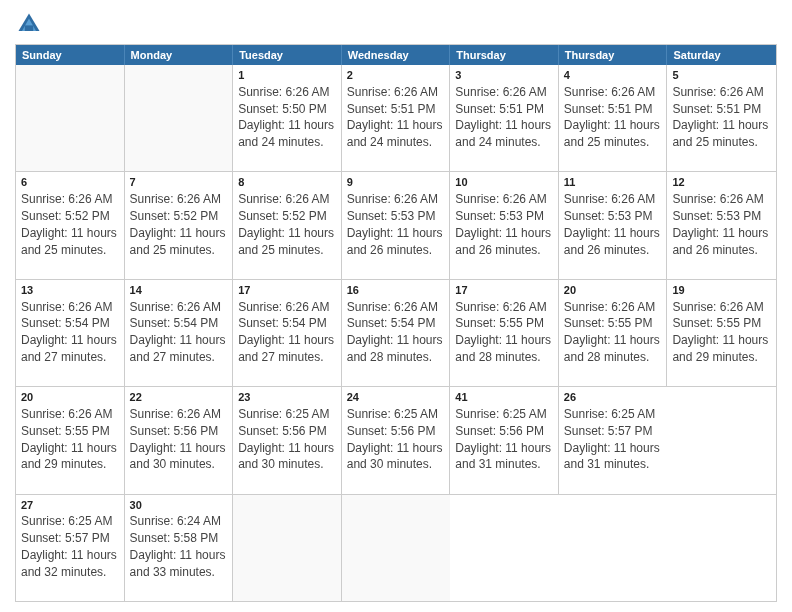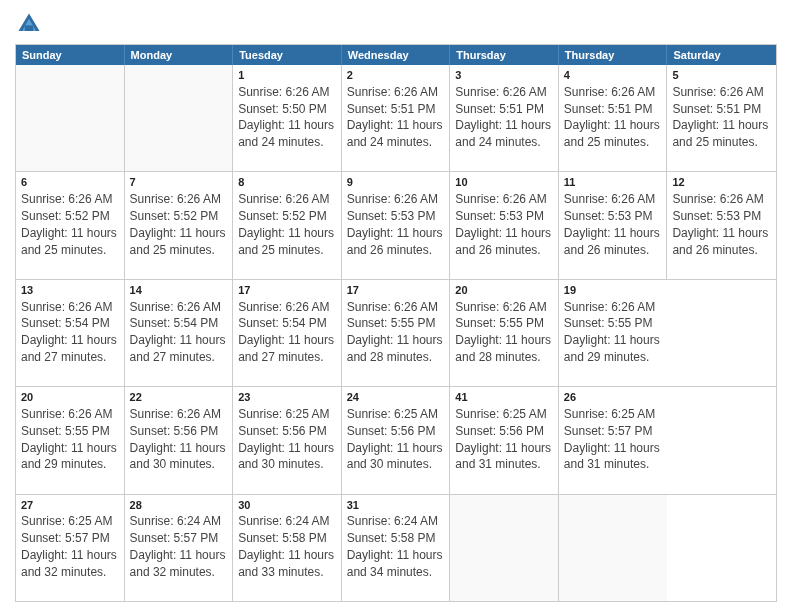--- a/index.html
+++ b/index.html
@@ -230,20 +230,26 @@
 Sunset: 5:54 PM
 Daylight: 11 hours and 27 minutes.</div>
           </div>
           <div class="cal-cell">
             <span class="day-num">17</span>
             <div class="cell-info">Sunrise: 6:26 AM
 Sunset: 5:54 PM
 Daylight: 11 hours and 27 minutes.</div>
           </div>
           <div class="cal-cell">
+            <span class="day-num">16</span>
+            <div class="cell-info">Sunrise: 6:26 AM
+Sunset: 5:54 PM
+Daylight: 11 hours and 28 minutes.</div>
+          </div>
+          <div class="cal-cell">
             <span class="day-num">17</span>
             <div class="cell-info">Sunrise: 6:26 AM
 Sunset: 5:55 PM
 Daylight: 11 hours and 28 minutes.</div>
           </div>
           <div class="cal-cell">
             <span class="day-num">20</span>
             <div class="cell-info">Sunrise: 6:26 AM
 Sunset: 5:55 PM
 Daylight: 11 hours and 28 minutes.</div>
@@ -290,39 +296,27 @@
             <span class="day-num">26</span>
             <div class="cell-info">Sunrise: 6:25 AM
 Sunset: 5:57 PM
 Daylight: 11 hours and 31 minutes.</div>
           </div>
         </div>
         <div class="cal-row">
           <div class="cal-cell">
             <span class="day-num">27</span>
             <div class="cell-info">Sunrise: 6:25 AM
-Sunset: 5:57 PM
-Daylight: 11 hours and 32 minutes.</div>
-          </div>
-          <div class="cal-cell">
-            <span class="day-num">28</span>
-            <div class="cell-info">Sunrise: 6:24 AM
 Sunset: 5:57 PM
 Daylight: 11 hours and 32 minutes.</div>
           </div>
           <div class="cal-cell">
             <span class="day-num">30</span>
             <div class="cell-info">Sunrise: 6:24 AM
 Sunset: 5:58 PM
 Daylight: 11 hours and 33 minutes.</div>
-          </div>
-          <div class="cal-cell">
-            <span class="day-num">31</span>
-            <div class="cell-info">Sunrise: 6:24 AM
-Sunset: 5:58 PM
-Daylight: 11 hours and 34 minutes.</div>
           </div>
           <div class="cal-cell empty"></div>
           <div class="cal-cell empty"></div>
         </div>
       </div>
   </div>
 </div>
 
 </body></html>

